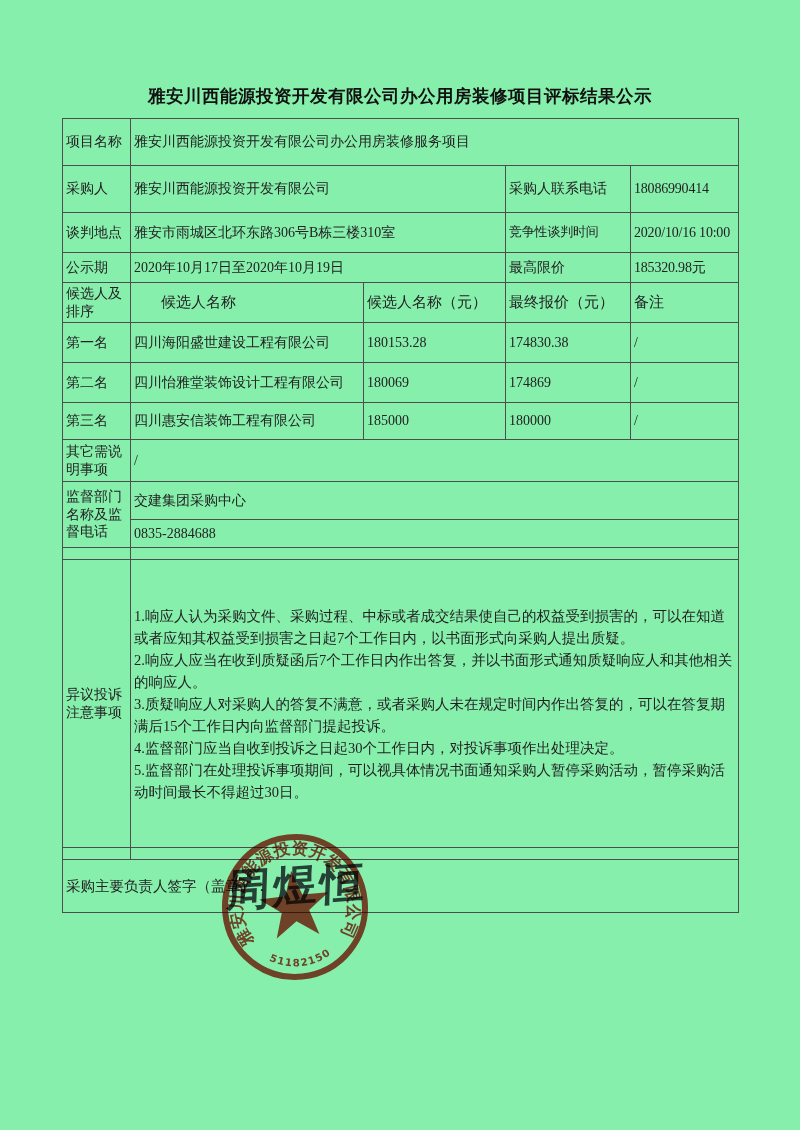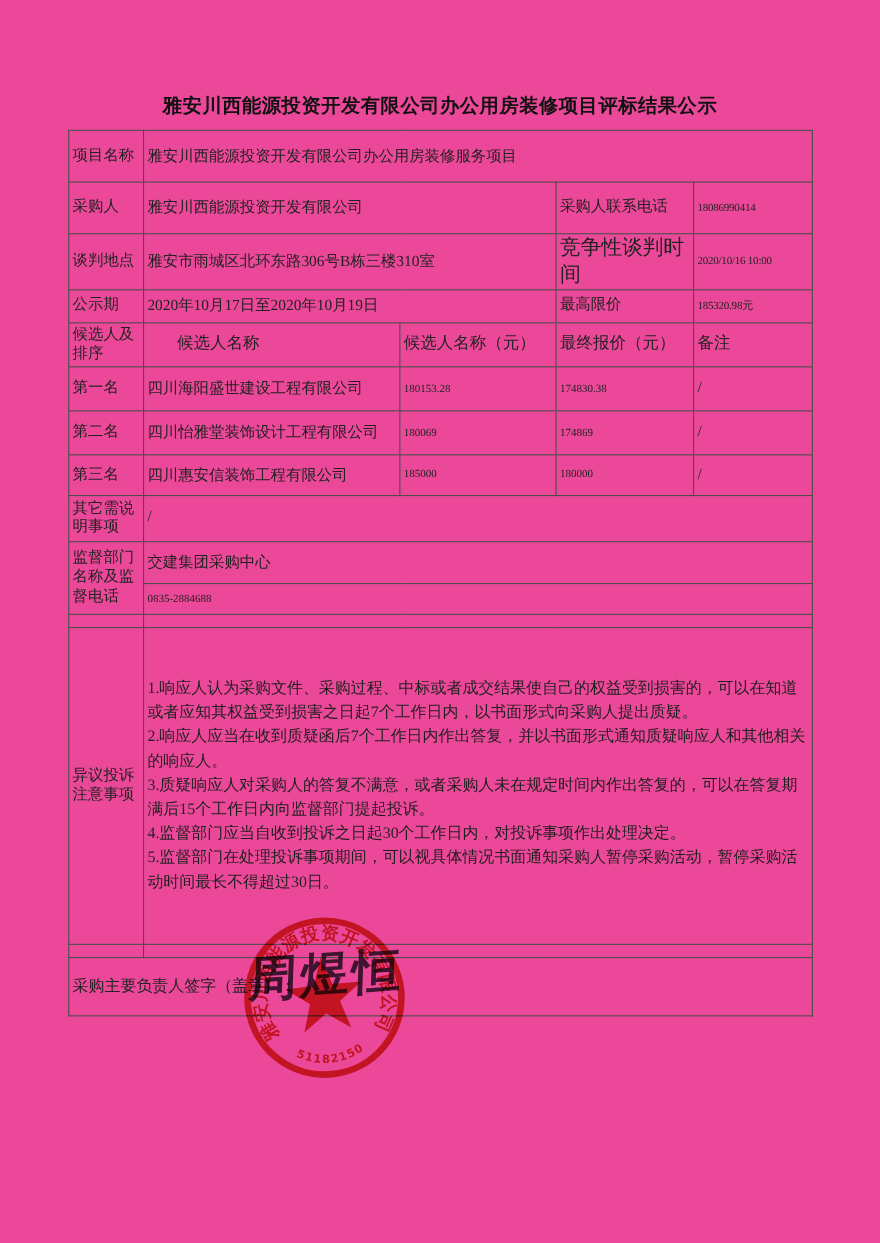--- a/index.html
+++ b/index.html
@@ -4,42 +4,42 @@
 <style>
   html,body{margin:0;padding:0;}
   body{
     width:800px;height:1130px;
     background:#ffffff;
     font-family:"Liberation Serif","DejaVu Serif",serif;
     color:#1d1d1d;
     position:relative;
     overflow:hidden;
   }
-  .page{position:absolute;left:0;top:0;width:800px;height:1130px;background:#ec4899;}
+  .page{position:absolute;left:0;top:0;width:800px;height:1130px;background:#86efac;}
   .doc-title{
     position:absolute;left:0;top:84px;width:800px;
     text-align:center;font-size:17.5px;font-weight:bold;
     letter-spacing:0.5px;color:#111;margin:0;
   }
   table.result{
     position:absolute;left:62px;top:118px;
     width:676px;border-collapse:collapse;table-layout:fixed;
     font-size:14px;color:#222;
   }
   table.result td{
     border:1.6px solid #4d4d4d;
     vertical-align:middle;
     padding:1px 3px;
     overflow:hidden;
     font-weight:normal;
   }
   td.lab{font-size:14px;line-height:1.25;padding:1px 2px;}
   td.val-left{text-align:left;padding-left:6px;}
-  td.small{font-size:19px;letter-spacing:-0.2px;padding:1px 1px;}
-  td.num{font-size:10px;}
+  td.small{font-size:13px;letter-spacing:-0.2px;padding:1px 1px;}
+  td.num{font-size:14px;}
   tr.r47{height:47px;} tr.r40{height:40px;} tr.r41{height:30px;}
   tr.r37{height:37px;} tr.r42{height:42px;} tr.r38{height:38px;}
   tr.r28{height:28px;padding-left:12px;} tr.rsp{height:12px;} tr.robj{height:288px;} tr.rsig{height:53px;}
   td.objection-text{
     text-align:left;vertical-align:middle;
     font-size:14.5px;line-height:22px;
     padding:4px 5px 4px 3px;color:#1f1f1f;
   }
   td.sig-cell{text-align:left;padding-left:8px;font-size:14.5px;}
   .hdr{font-size:15px;line-height:1.3;}

